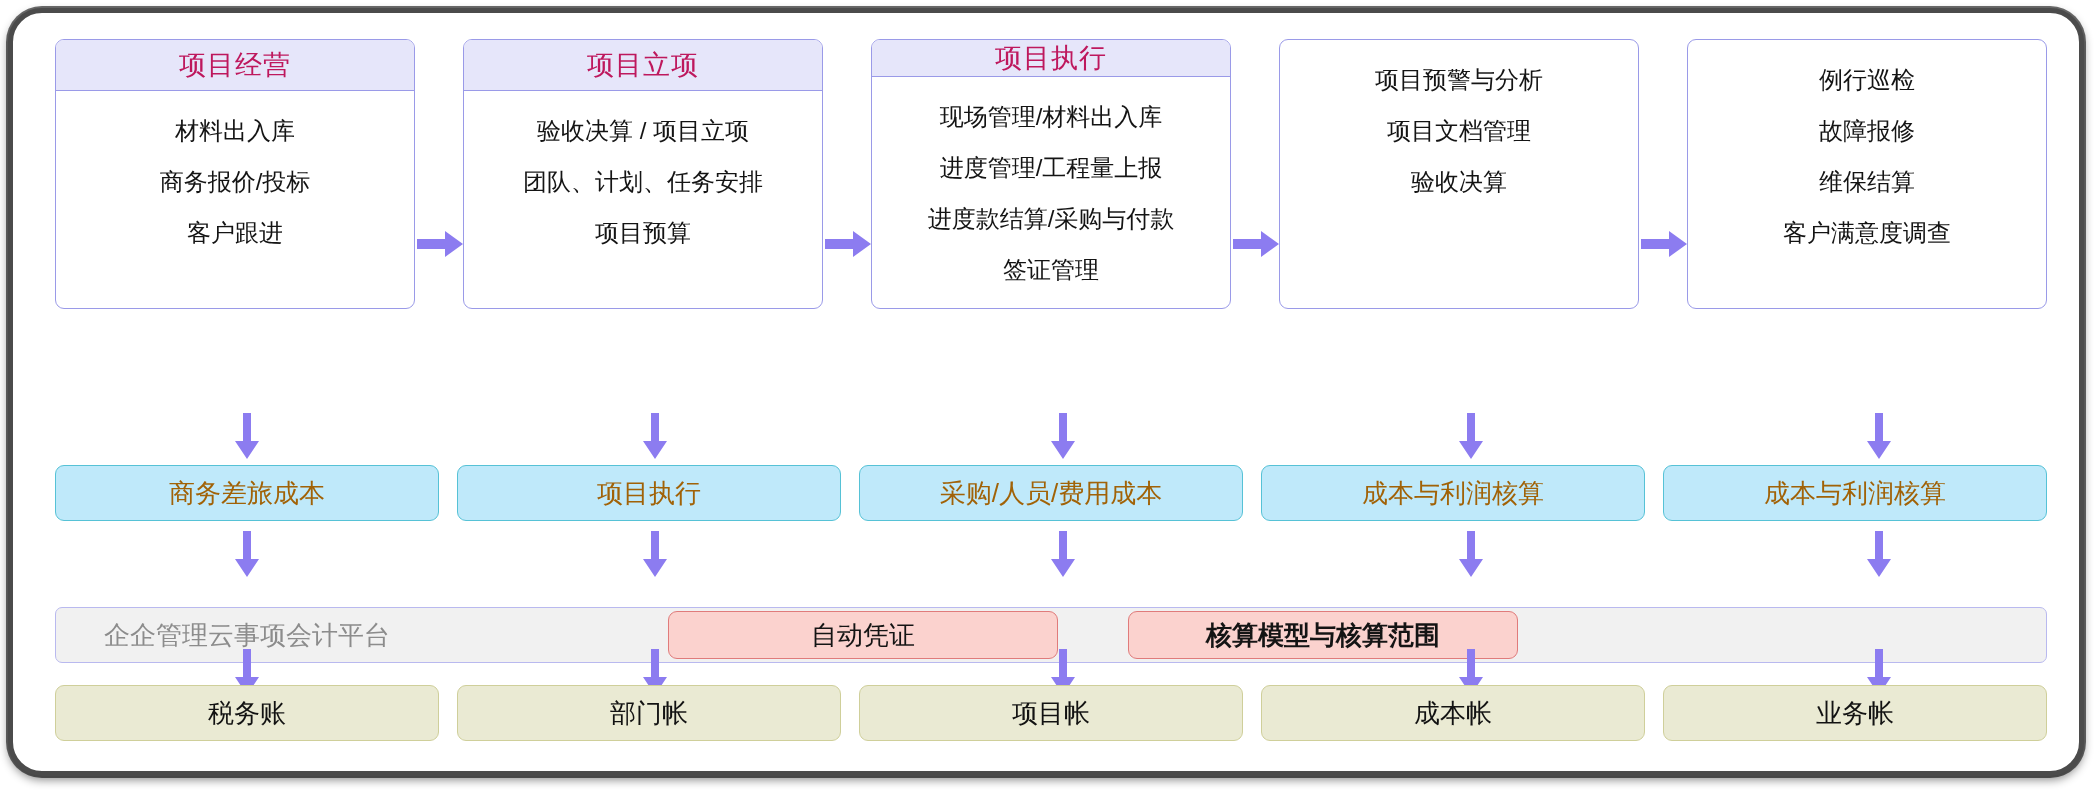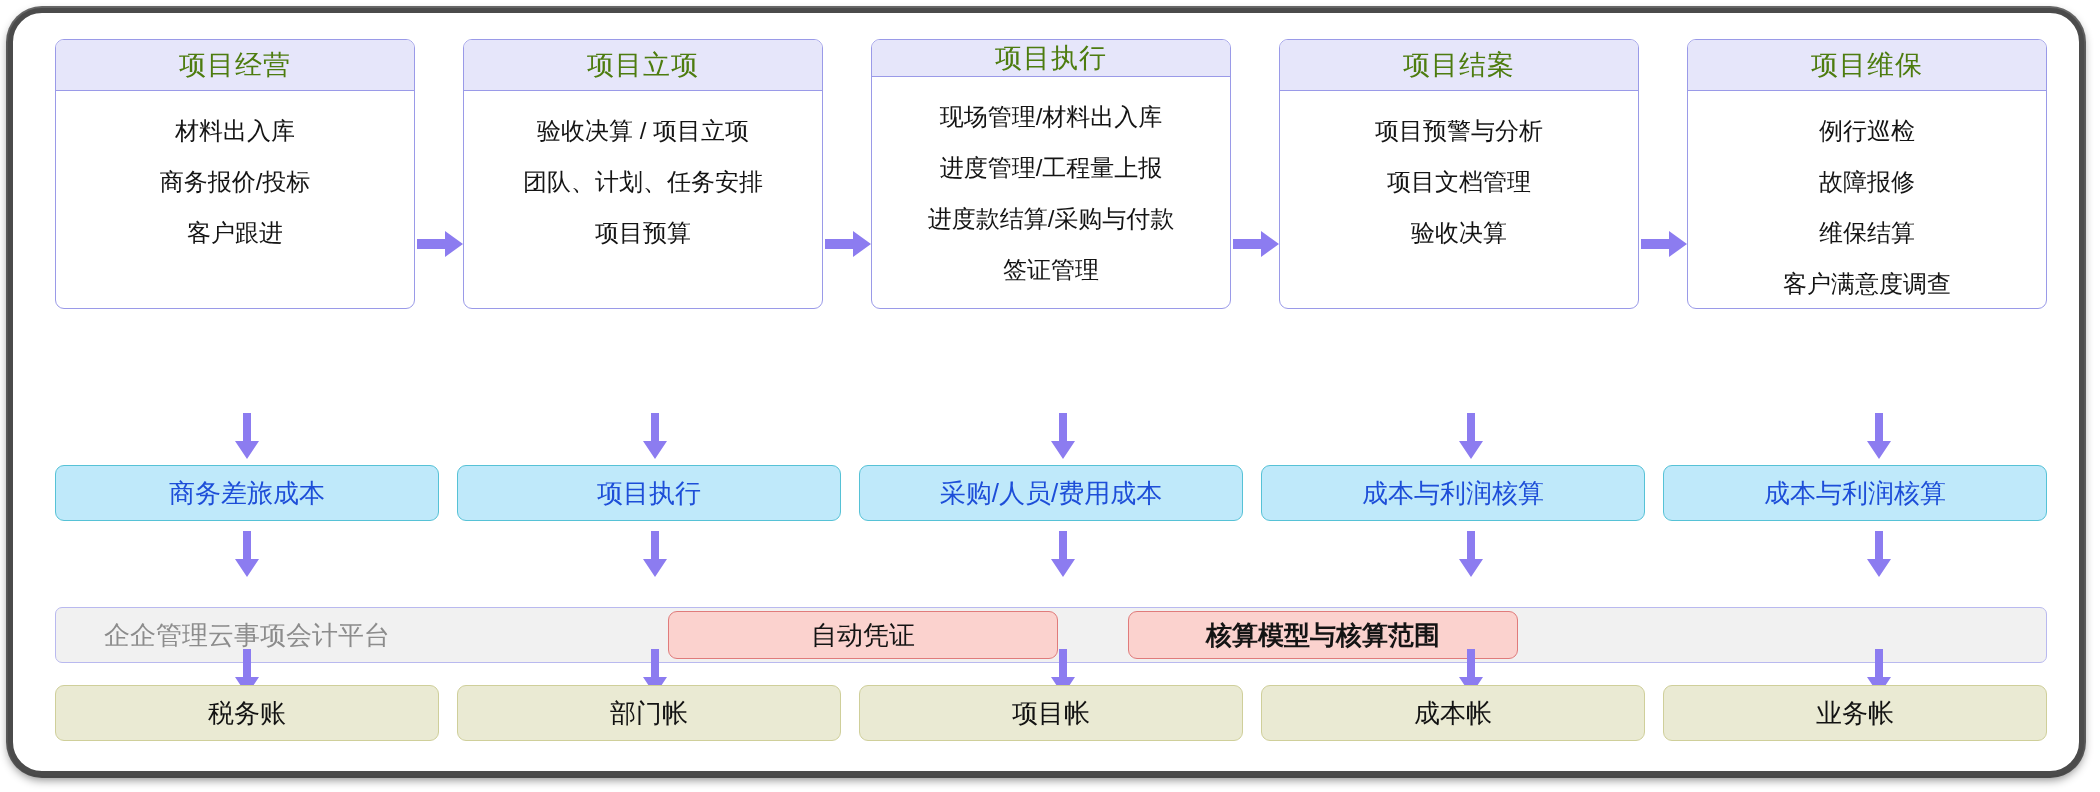--- a/index.html
+++ b/index.html
@@ -43,21 +43,21 @@
     overflow:hidden;
   }
   .stage-head{
     height:50px;
     background:#e6e6fa;
     border-bottom:1.5px solid #9a9ae8;
     display:flex;
     align-items:center;
     justify-content:center;
     font-size:27px;
-    color:#4d7c0f;
+    color:#be185d;
     letter-spacing:1px;
   }
   .stage-body{
     flex:1;
     padding-top:16px;
     display:flex;
     flex-direction:column;
     align-items:center;
     gap:4px;
   }
@@ -94,21 +94,21 @@
   .cost-box{
     width:384px;
     box-sizing:border-box;
     border:1.5px solid #56c2d6;
     border-radius:9px;
     background:#bfe9fa;
     display:flex;
     align-items:center;
     justify-content:center;
     font-size:26px;
-    color:#1d4ed8;
+    color:#a16207;
     white-space:nowrap;
   }
 
   
   .platform-bar{
     position:absolute;
     left:42px;top:594px;
     width:1992px;height:56px;
     box-sizing:border-box;
     border:1.5px solid #b9b9ef;
@@ -194,30 +194,28 @@
         <div class="stage-body">
           <div class="stage-line">现场管理/材料出入库</div>
           <div class="stage-line">进度管理/工程量上报</div>
           <div class="stage-line">进度款结算/采购与付款</div>
           <div class="stage-line">签证管理</div>
           <div class="stage-line">项目费用报销</div>
         </div>
       </div>
 
       <div class="stage-card">
-        <div class="stage-head">项目结案</div>
         <div class="stage-body">
           <div class="stage-line">项目预警与分析</div>
           <div class="stage-line">项目文档管理</div>
           <div class="stage-line">验收决算</div>
         </div>
       </div>
 
       <div class="stage-card">
-        <div class="stage-head">项目维保</div>
         <div class="stage-body">
           <div class="stage-line">例行巡检</div>
           <div class="stage-line">故障报修</div>
           <div class="stage-line">维保结算</div>
           <div class="stage-line">客户满意度调查</div>
         </div>
       </div>
     </div>
 
     <div class="h-arrow" style="left:404px;">

